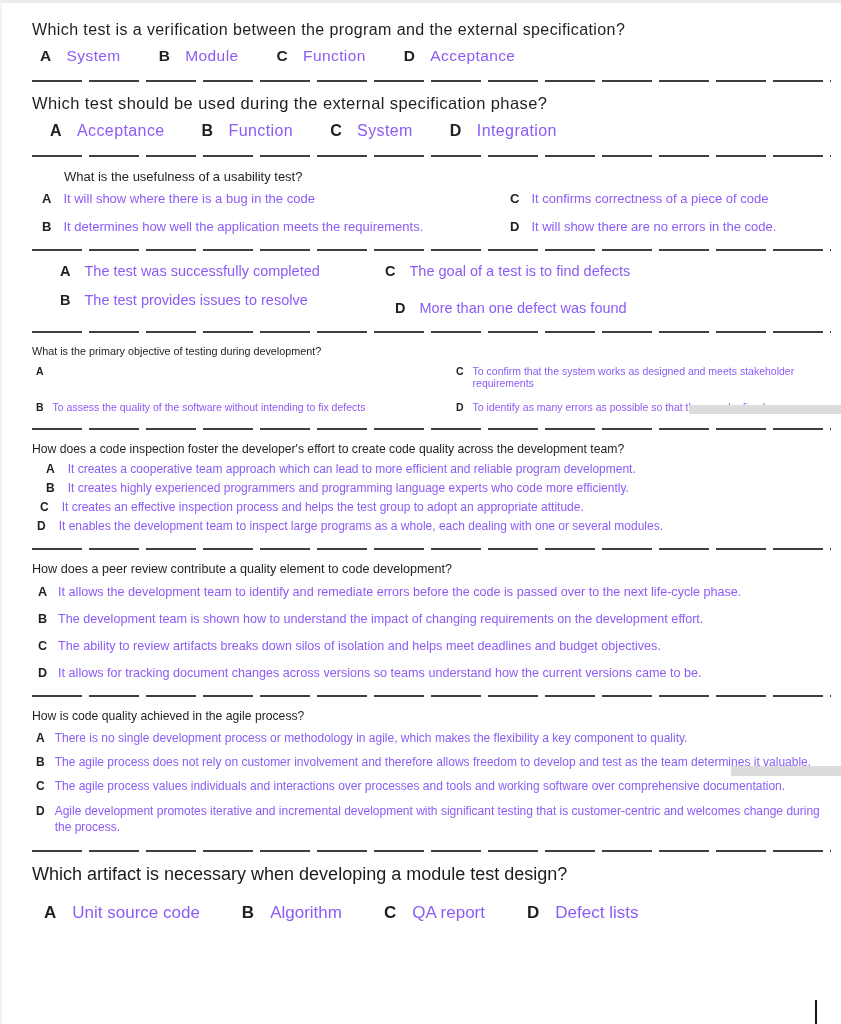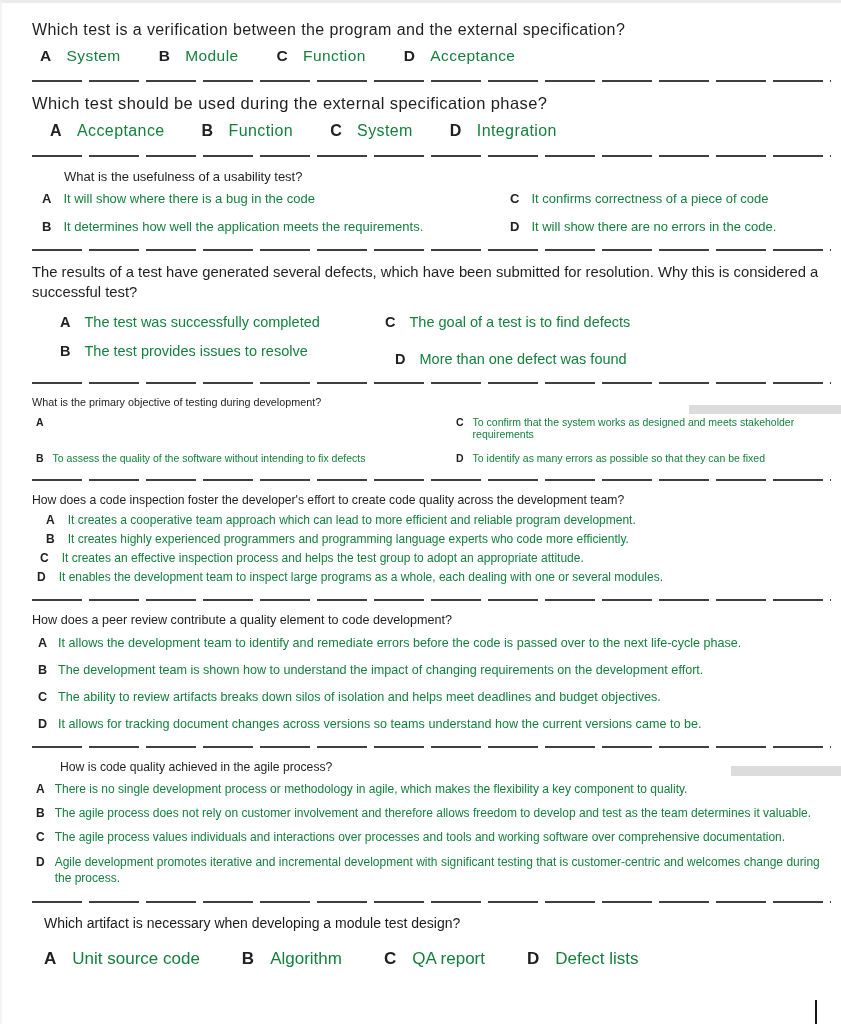--- a/index.html
+++ b/index.html
@@ -17,21 +17,21 @@
     color:#202124;
   }
   .sep {
     height:2px;
     margin:15px 2px 12px 0;
     background:repeating-linear-gradient(to right,#3f3f3f 0 50px,transparent 50px 57px);
   }
   .q-title { color:#1f1f1f; }
   .opt { display:flex; align-items:flex-start; }
   .letter { font-weight:700; color:#202124; flex:0 0 auto; }
-  .otext { color:#15803d; }
+  .otext { color:#8b5cf6; }
 
   
   .q1 .q-title { font-size:16px; letter-spacing:0.4px; }
   .q1 .opts { display:flex; gap:38px; margin:8px 0 0 8px; font-size:15.5px; letter-spacing:0.4px; }
   .q1 .opt { gap:15px; }
 
   
   .q2 .q-title { font-size:16.5px; letter-spacing:0.4px; }
   .q2 .opts { display:flex; gap:37px; margin:9px 0 0 18px; font-size:16px; letter-spacing:0.4px; }
   .q2 .opt { gap:15px; }
@@ -65,26 +65,26 @@
   .q6 .opt-d { margin-left:5px; }
 
   
   .q7 { font-size:12.6px; }
   .q7 .q-title { font-size:12.6px; }
   .q7 .opts { display:flex; flex-direction:column; gap:13px; margin:9px 0 0 6px; }
   .q7 .opt { gap:11px; }
 
   
   .q8 { font-size:12px; }
-  .q8 .q-title { font-size:12.2px;margin-left:28px; }
+  .q8 .q-title { font-size:12.2px; }
   .q8 .opts { display:flex; flex-direction:column; gap:8px; margin:7px 0 0 4px; max-width:795px; }
   .q8 .opt { gap:10px; line-height:1.35; }
 
   
-  .q9 .q-title { font-size:14px; font-weight:500; color:#1b1b1b;margin-left:12px; }
+  .q9 .q-title { font-size:18px; font-weight:500; color:#1b1b1b; }
   .q9 .opts { display:flex; gap:42px; margin:18px 0 0 12px; font-size:17px; }
   .q9 .opt { gap:16px; }
 
   
   .gray-box { position:absolute; background:#dcdcdc; }
   .gray-box-1 { right:0; top:402px; width:152px; height:9px; }
   .gray-box-2 { right:0; top:763px; width:110px; height:10px; }
   .text-cursor { position:absolute; left:813px; top:997px; width:2px; height:26px; background:#141414; }
 </style>
 </head>
@@ -155,21 +155,20 @@
       </div>
       <div class="opt opt-d">
         <span class="letter">D</span>
         <span class="otext">It will show there are no errors in the code.</span>
       </div>
     </div>
   </section>
   <div class="sep"></div>
 
   <section class="q q4">
-    <div class="q-title">The results of a test have generated several defects, which have been submitted for resolution. Why this is considered a successful test?</div>
     <div class="opts">
       <div class="opt opt-a">
         <span class="letter">A</span>
         <span class="otext">The test was successfully completed</span>
       </div>
       <div class="opt opt-b">
         <span class="letter">B</span>
         <span class="otext">The test provides issues to resolve</span>
       </div>
       <div class="opt opt-c">

